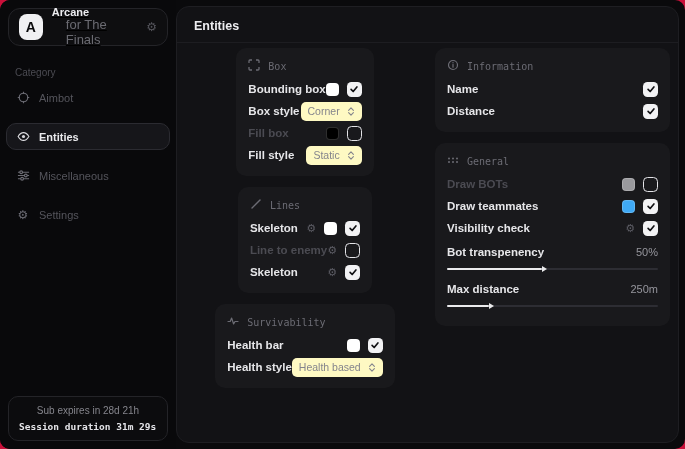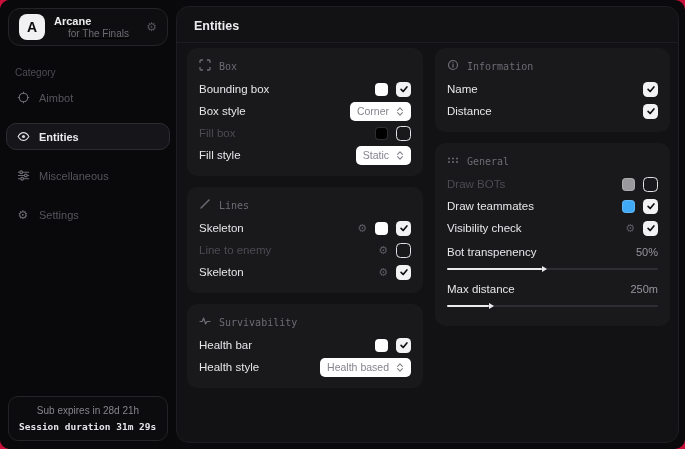--- a/index.html
+++ b/index.html
@@ -18,21 +18,21 @@
   .brand-card{
     margin:8px; height:38px; border:1px solid #242428; border-radius:12px;
     display:flex; align-items:center; padding:0 10px; gap:9px; background:#0e0e10;
   }
   .logo{
     width:26px; height:26px; border-radius:8px; background:#f1f1f3; color:#0b0b0d;
     font-weight:bold; font-size:14px; display:flex; align-items:center; justify-content:center;
   }
   .brand-text{ line-height:1.15;text-decoration:underline; }
   .brand-title{ font-size:11px; font-weight:700; color:#ececef; }
-  .brand-sub{ font-size:10px; color:#6b6b72;padding-left:14px; }
+  .brand-sub{ font-size:13px; color:#6b6b72;padding-left:14px; }
   .brand-gear{ margin-left:auto; color:#55555c; font-size:12px; font-family:"DejaVu Sans",sans-serif; cursor:pointer; }
   .category{ margin:13px 0 6px 15px; font-size:10px; color:#4b4b52; }
   .nav{ display:flex; flex-direction:column; gap:12px; padding:0 6px; }
   .nav-item{
     height:27px; display:flex; align-items:center; gap:9px; padding:0 9px;
     border:1px solid transparent; border-radius:10px; color:#55555c; font-size:11px; font-weight:500;
     cursor:pointer;
   }
   .nav-item.active{ background:#16161a; border-color:#2b2b31; color:#eaeaed; font-weight:600; }
   .nav-icon{ width:14px; height:14px; display:flex; align-items:center; justify-content:center; }
@@ -47,43 +47,43 @@
   .main{
     flex:1; margin:6px 6px 6px 0; background:#121215;
     border:1px solid #1e1e22; border-radius:13px; display:flex; flex-direction:column; overflow:hidden;
   }
   .main-header{
     padding:12px 17px 9px; font-size:12.5px; font-weight:700; color:#ededf0;
     border-bottom:1px solid #1d1d21;
   }
   .content{ display:flex; gap:12px; padding:5px 8px 8px 10px; }
   .col{ display:flex; flex-direction:column; }
-  .col-left{ width:236px; }
+  .col-left{ width:236px;align-items:center; }
   .col-right{ flex:1; }
   .card{ background:#19191c; border-radius:10px; padding:9px 12px 10px; margin-bottom:11px; }
   .card-header{
     display:flex; align-items:center; gap:8px; margin:2px 0 5px;
     color:#6c6c74; font-family:"DejaVu Sans Mono",monospace; font-size:10px;
   }
   .card-header svg{ width:12px; height:12px; }
   .row{ height:22px; display:flex; align-items:center; }
-  .row-label{ font-size:11.5px; font-weight:400; color:#e6e6e9; }
+  .row-label{ font-size:11.5px; font-weight:700; color:#e6e6e9; }
   .row.dim .row-label{ color:#4b4b52; }
   .controls{ margin-left:auto; display:flex; align-items:center; gap:8px; }
   .row-gear{ color:#5c5c64; font-size:11px; font-family:"DejaVu Sans",sans-serif; cursor:pointer; line-height:1; }
   .swatch{ width:13px; height:13px; border-radius:4px; border:1px solid rgba(255,255,255,0.18); cursor:pointer; }
   .checkbox{
     width:15px; height:15px; border-radius:4.5px; cursor:pointer;
     display:flex; align-items:center; justify-content:center;
   }
   .checkbox.checked{ background:#f2f2f4; }
   .checkbox.unchecked{ border:1.5px solid #e3e3e7; background:transparent; }
   .checkbox svg{ width:10px; height:10px; }
   .dropdown{
-    height:19px; background:#ffffff; border-radius:5px; padding:0 7px;
+    height:19px; background:#fef9c3; border-radius:5px; padding:0 7px;
     display:flex; align-items:center; gap:7px; cursor:pointer;
   }
   .dd-label{ font-size:10.5px; color:#84848c; }
   .dd-icon svg{ width:8px; height:11px; display:block; }
   
   .slider-block{ margin-top:3px; }
   .slider-head{ height:20px; display:flex; align-items:center; }
   .slider-value{ margin-left:auto; font-size:11px; color:#96969d; }
   .track{ position:relative; height:2px; background:#2d2d33; border-radius:1px; margin:6px 0 9px; cursor:pointer; }
   .fill{ position:absolute; left:0; top:0; height:2px; background:#eaeaec; border-radius:1px; }

